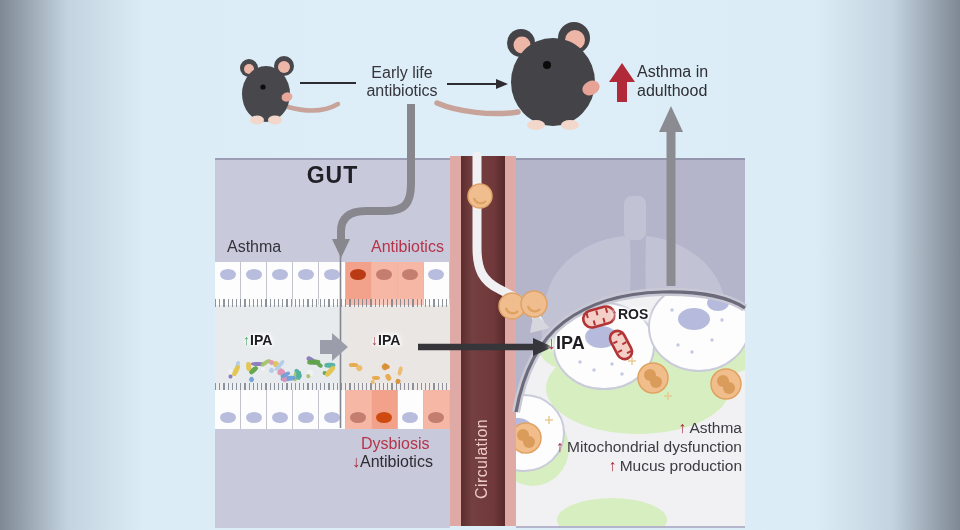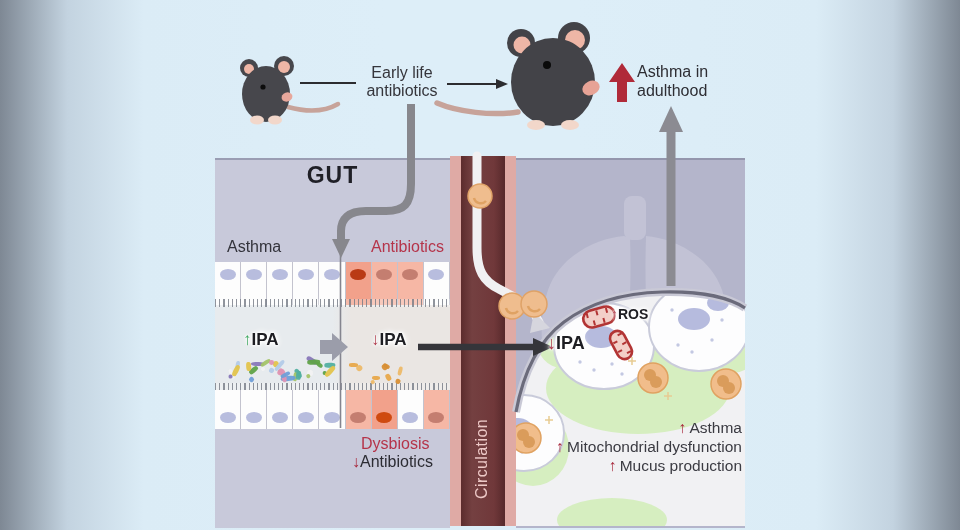--- a/index.html
+++ b/index.html
@@ -36,21 +36,21 @@
   
   .lbl{position:absolute;white-space:nowrap;color:#3a3a40;font-size:16px;line-height:18px;}
   .bold{font-weight:700;}
   .center{text-align:center;}
   .red{color:#b5344a;}
   .halo{text-shadow:0 0 3px #fff,0 0 3px #fff,0 0 4px #fff,0 0 6px #fff,0 0 8px #fff;}
   #gut-title{left:215px;width:235px;top:166px;font-size:23px;color:#1f1f26;letter-spacing:1px;}
   #lung-title{left:516px;width:229px;top:166px;font-size:23px;color:#1f1f26;letter-spacing:1px;}
   #health-label{left:227px;top:238px;color:#33333b;}
   #antibiotics-label{left:371px;top:238px;}
-  .iplabel{font-weight:700;font-size:17px;color:#1d1d22;}
+  .iplabel{font-weight:700;font-size:14px;color:#1d1d22;}
   #ipa-high{left:243px;top:331px;}
   #ipa-low{left:371px;top:331px;}
   #ipa-lung{left:547px;top:334px;font-size:18px;}
   #ros-label{left:611px;top:305px;font-size:14px;}
   .arr{font-weight:700;}
   .green-arr{color:#279e4c;}
   .red-arr{color:#a8283c;}
   #balanced-label{left:227px;top:435px;color:#3c3c44;}
   #dysbiosis-label{left:361px;top:435px;}
   #clostridia-label{left:352px;top:453px;color:#2c2c33;}

